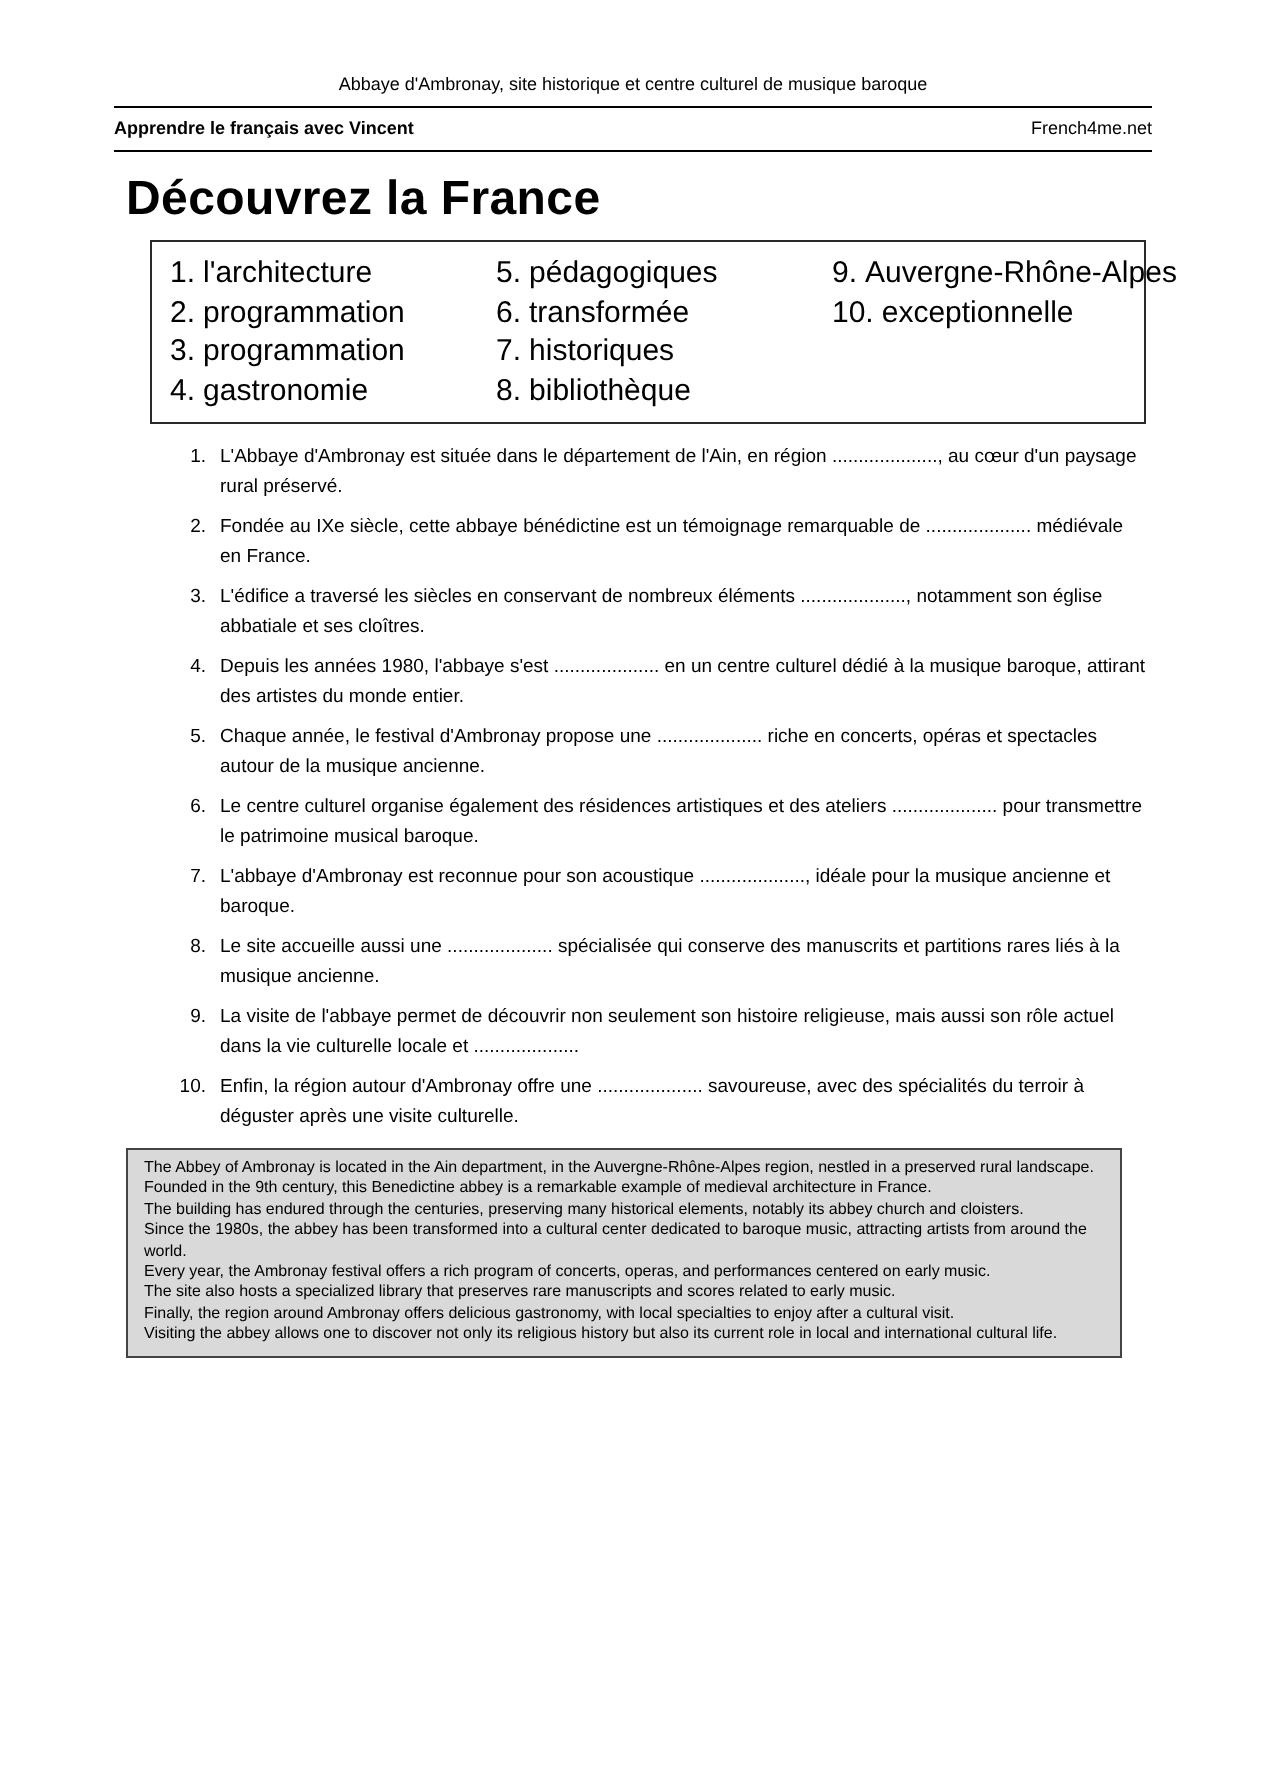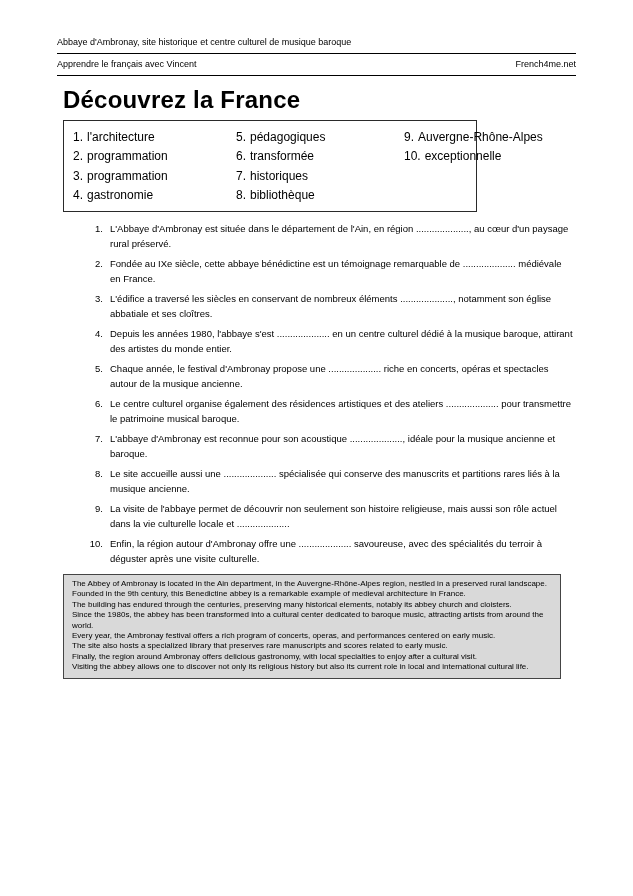--- a/index.html
+++ b/index.html
@@ -6,49 +6,49 @@
   .page {
     position:relative;
     width:633px; height:896px;
     background:#fff;
     box-sizing:border-box;
     padding:36px 57px 0 57px;
     font-family:"Liberation Sans", sans-serif;
     color:#000;
   }
   
-  .hdr-line1 { font-size:9px; line-height:12px; margin-bottom:5px; }
+  .hdr-line1 { font-size:9px; line-height:12px; margin-bottom:5px;text-align:center; }
   .rule { border-top:1px solid #000; height:0; }
   .hdr-row2 {
     display:flex; justify-content:space-between; align-items:baseline;
     padding:4px 0 5px 0; font-size:9px; line-height:12px;
   }
-  .hdr-brand { font-weight:normal; }
+  .hdr-brand { font-weight:bold; }
   .hdr-site { font-weight:normal; }
   
   .title {
     font-size:24px; font-weight:bold; line-height:28px;
     margin:10px 0 0 6px; letter-spacing:0.2px;
   }
   
   .instructions {
     margin:8px 0 0 6px; width:507px;
     font-size:9.5px; line-height:15px;
   }
   
   .word-bank {
     box-sizing:border-box;
-    margin:6px 0 0 6px; width:414px;
+    margin:6px 0 0 18px; width:498px;
     border:1px solid #2a2a2a;
     padding:6px 0 6px 9px;
     display:grid;
     grid-auto-flow:column;
     grid-template-rows:repeat(4, 19.5px);
     grid-template-columns:163px 168px 1fr;
-    font-size:12px;
+    font-size:15px;
     align-items:center;
   }
   .wb-item { white-space:nowrap; }
   .wb-num { margin-right:4px; }
   
   .exercise-list { margin:9px 0 0 28px; }
   .ex-item { display:flex; margin-bottom:5px; font-size:9.5px; line-height:15px; }
   .ex-num { width:18px; text-align:right; margin-right:7px; flex:0 0 auto; }
   .ex-text { width:464px; }
   

